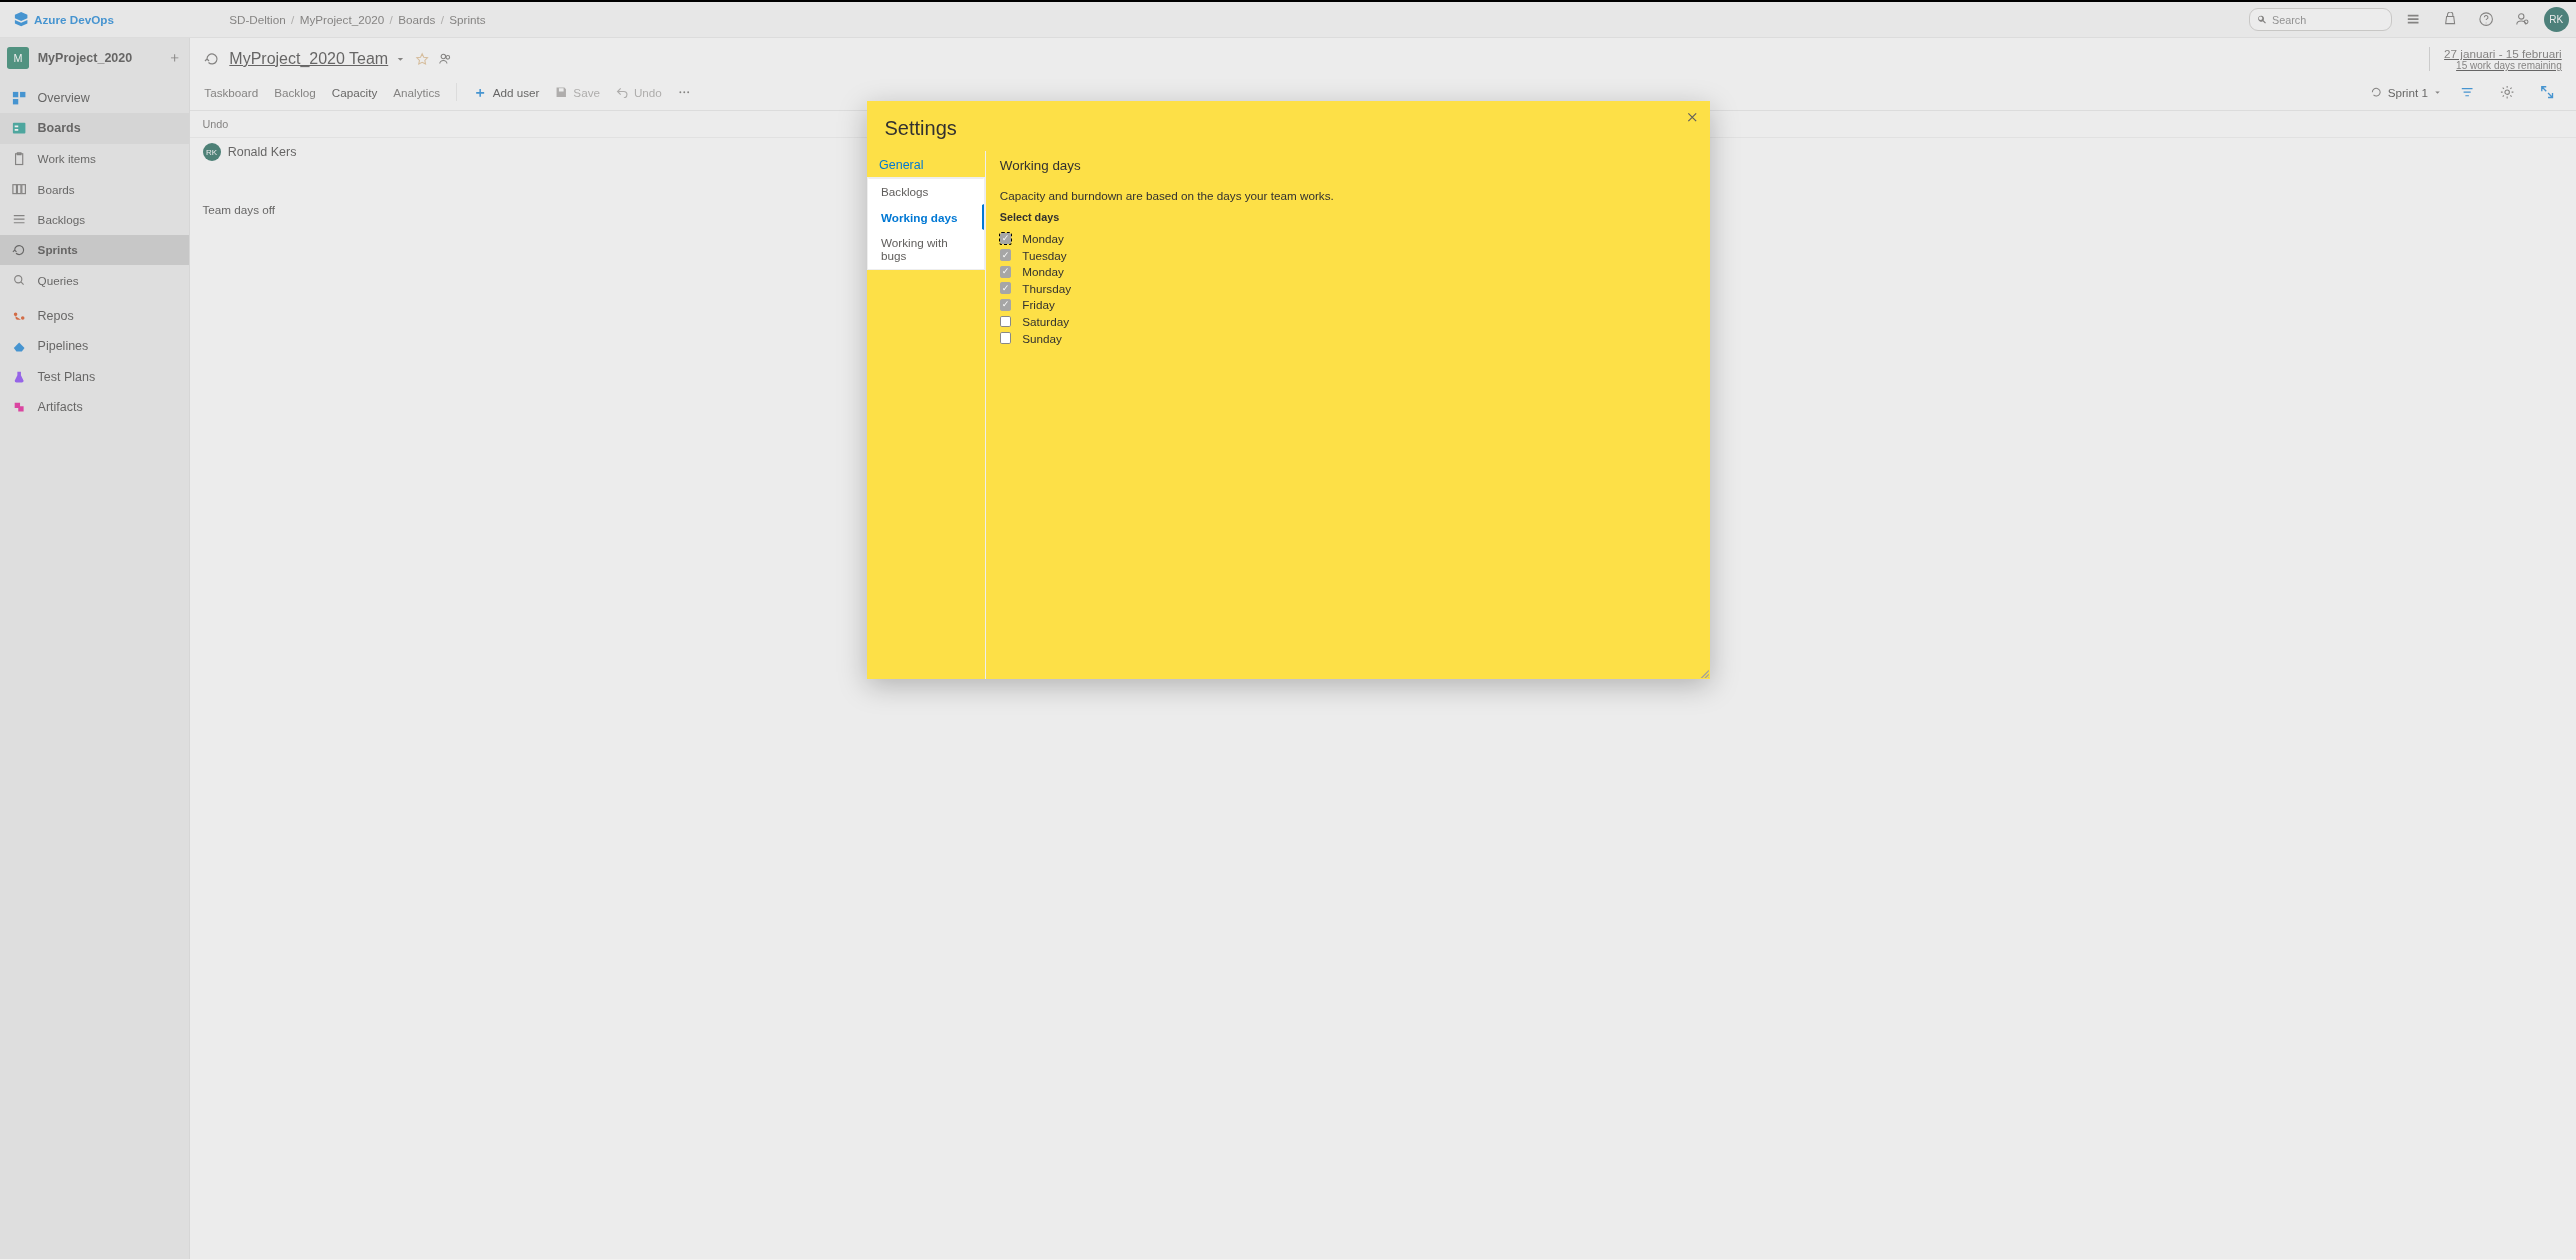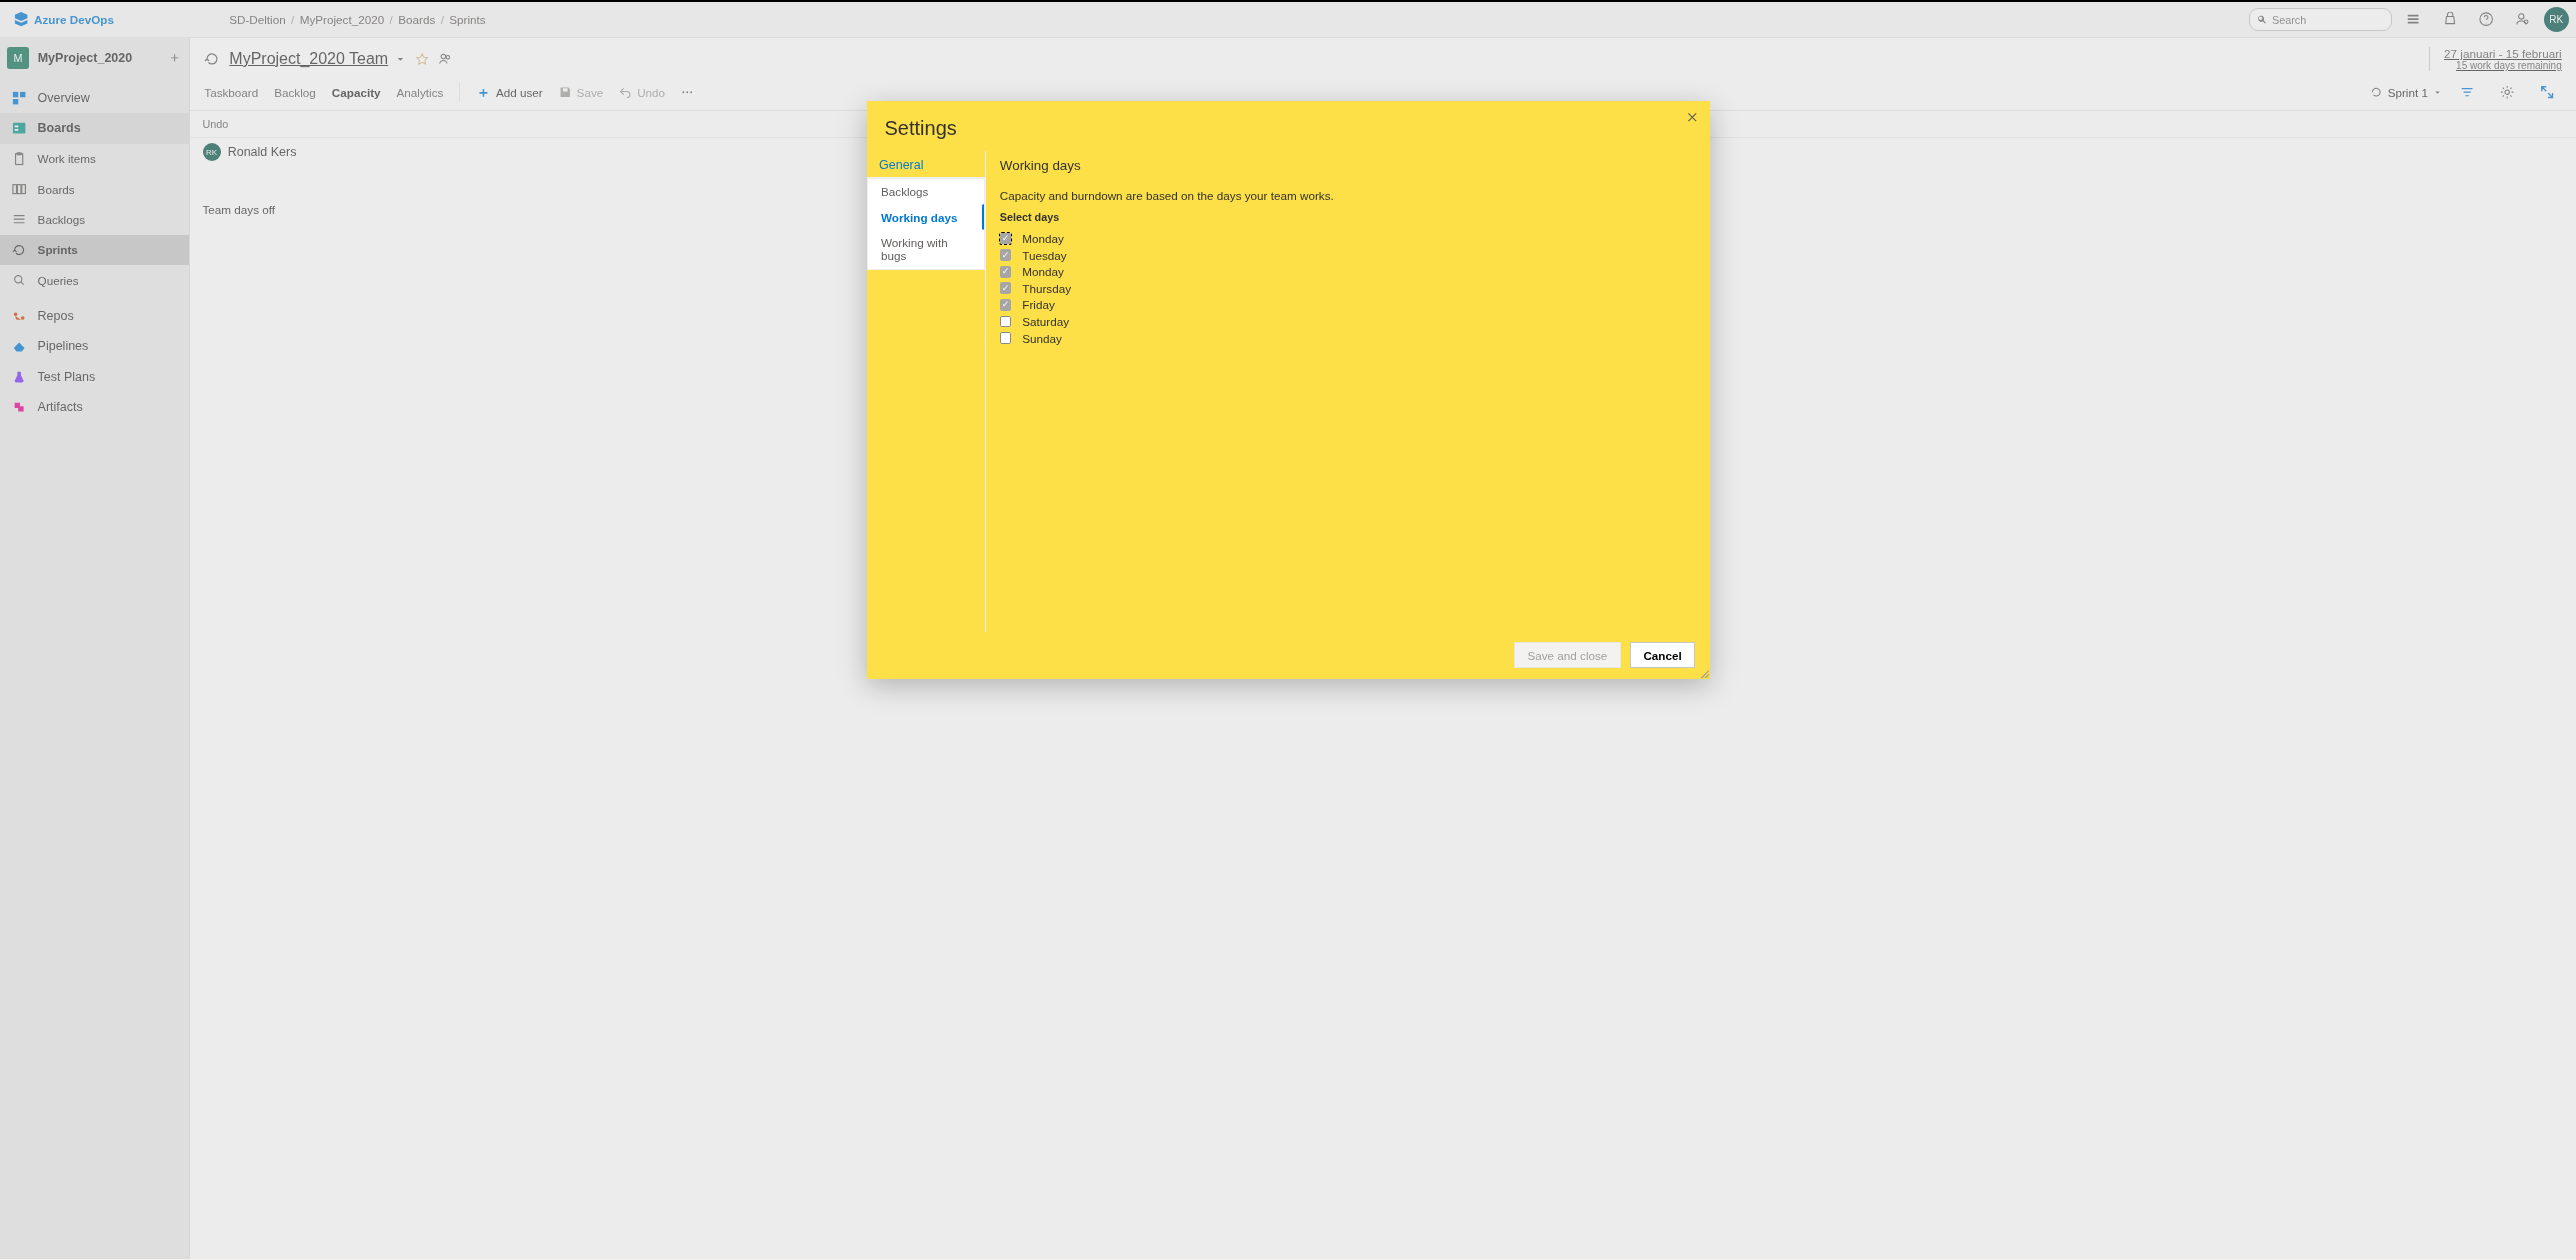--- a/index.html
+++ b/index.html
@@ -152,21 +152,21 @@
     .date-range { font-size: 11.7px; color: #605e5c; }
     .remain-days { font-size: 10px; color: #605e5c; }
     .main-tabs {
       display: flex; align-items: center;
       padding: 0 14.3px;
       border-bottom: 0.9px solid #e6e6e6;
       gap: 16px;
       height: 36px;
     }
     .tab { color: #605e5c; font-size: 11.7px; cursor:pointer; }
-    .tab.active { color: #323130; font-weight: 700; text-align: center; }
+    .tab.active { color: #323130; font-weight: 400; text-align: center; }
     .tab-sep { width:0.9px; height:18px; background:#e6e6e6; }
     .tool-btn { display:flex;align-items:center;gap:5.4px;color:#323130;font-size:11.7px;cursor:pointer; }
     .tool-btn.disabled { color:#a19f9d; cursor:default; }
     .tool-btn .plus { color:#0078d4; font-size:14.3px; font-weight:bold; }
     .main-tabs-right {
       margin-left:auto; display:flex; align-items:center; gap:10.8px;
     }
     .user-table-header {
       display:flex; padding: 7.2px 12.5px; color:#605e5c; font-size:10.8px; border-bottom:0.9px solid #eee;
     }
@@ -563,24 +563,20 @@
                 <span class="day-check"></span>
                 <label>Saturday</label>
               </div>
               <div class="day-row">
                 <span class="day-check"></span>
                 <label>Sunday</label>
               </div>
             </div>
         </div>
       </div>
-      <div class="dialog-footer">
-        <button class="btn primary-disabled">Save and close</button>
-        <button class="btn cancel">Cancel</button>
-      </div>
       <div class="resize-handle">
         <svg viewBox="0 0 12 12">
             <path d="M12 0v12H0z" fill="none"></path>
             <path d="M10 12l2-2v2h-2zM6 12l6-6v2l-4 4H6zM2 12L12 2v2L4 12H2z"></path>
           </svg>
       </div>
     </div>
   </div>
 
 </div>

